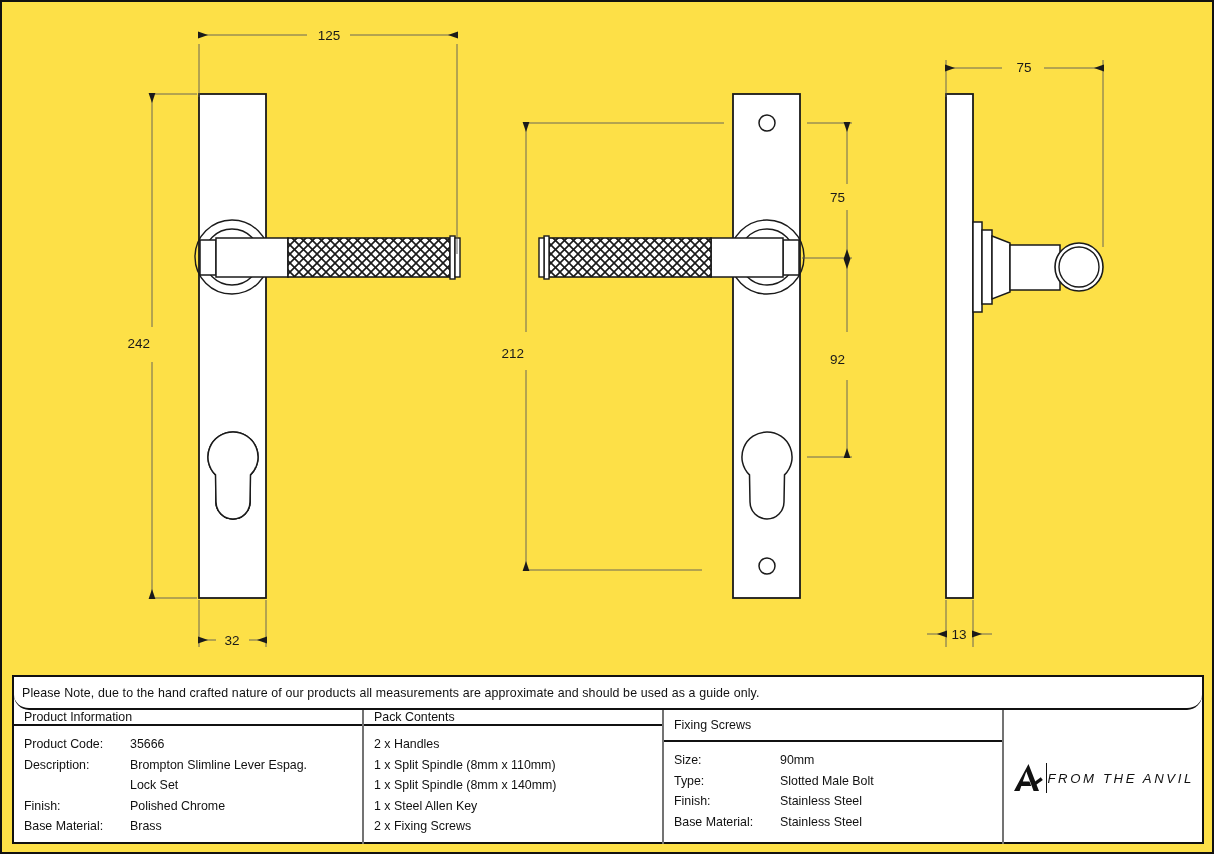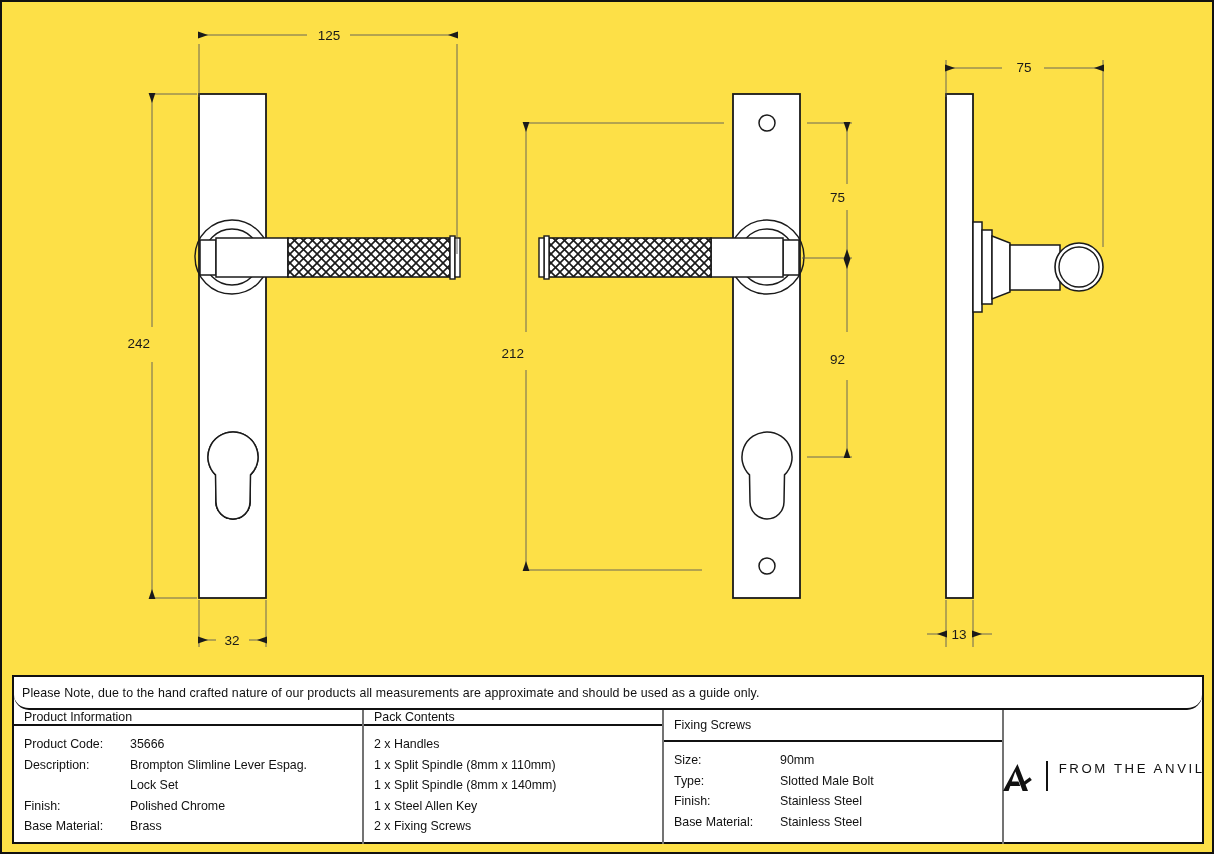--- a/index.html
+++ b/index.html
@@ -105,23 +105,23 @@
   }
   .fix-label { width: 106px; flex: none; }
   
   .col-logo {
     align-items: center;
     justify-content: center;
     flex-direction: row;
   }
   #logo-wrap {
     display: flex;
-    align-items: flex-start;
-    gap: 11px;
+    align-items: center;
     margin-top: 2px;
+    font-style: italic;
   }
   #logo-mark { display: block; }
   #logo-divider {
     width: 1.4px;
     height: 30px;
     background: #111111;
   }
   #logo-text {
     font-size: 13.2px;
     letter-spacing: 2.6px;

